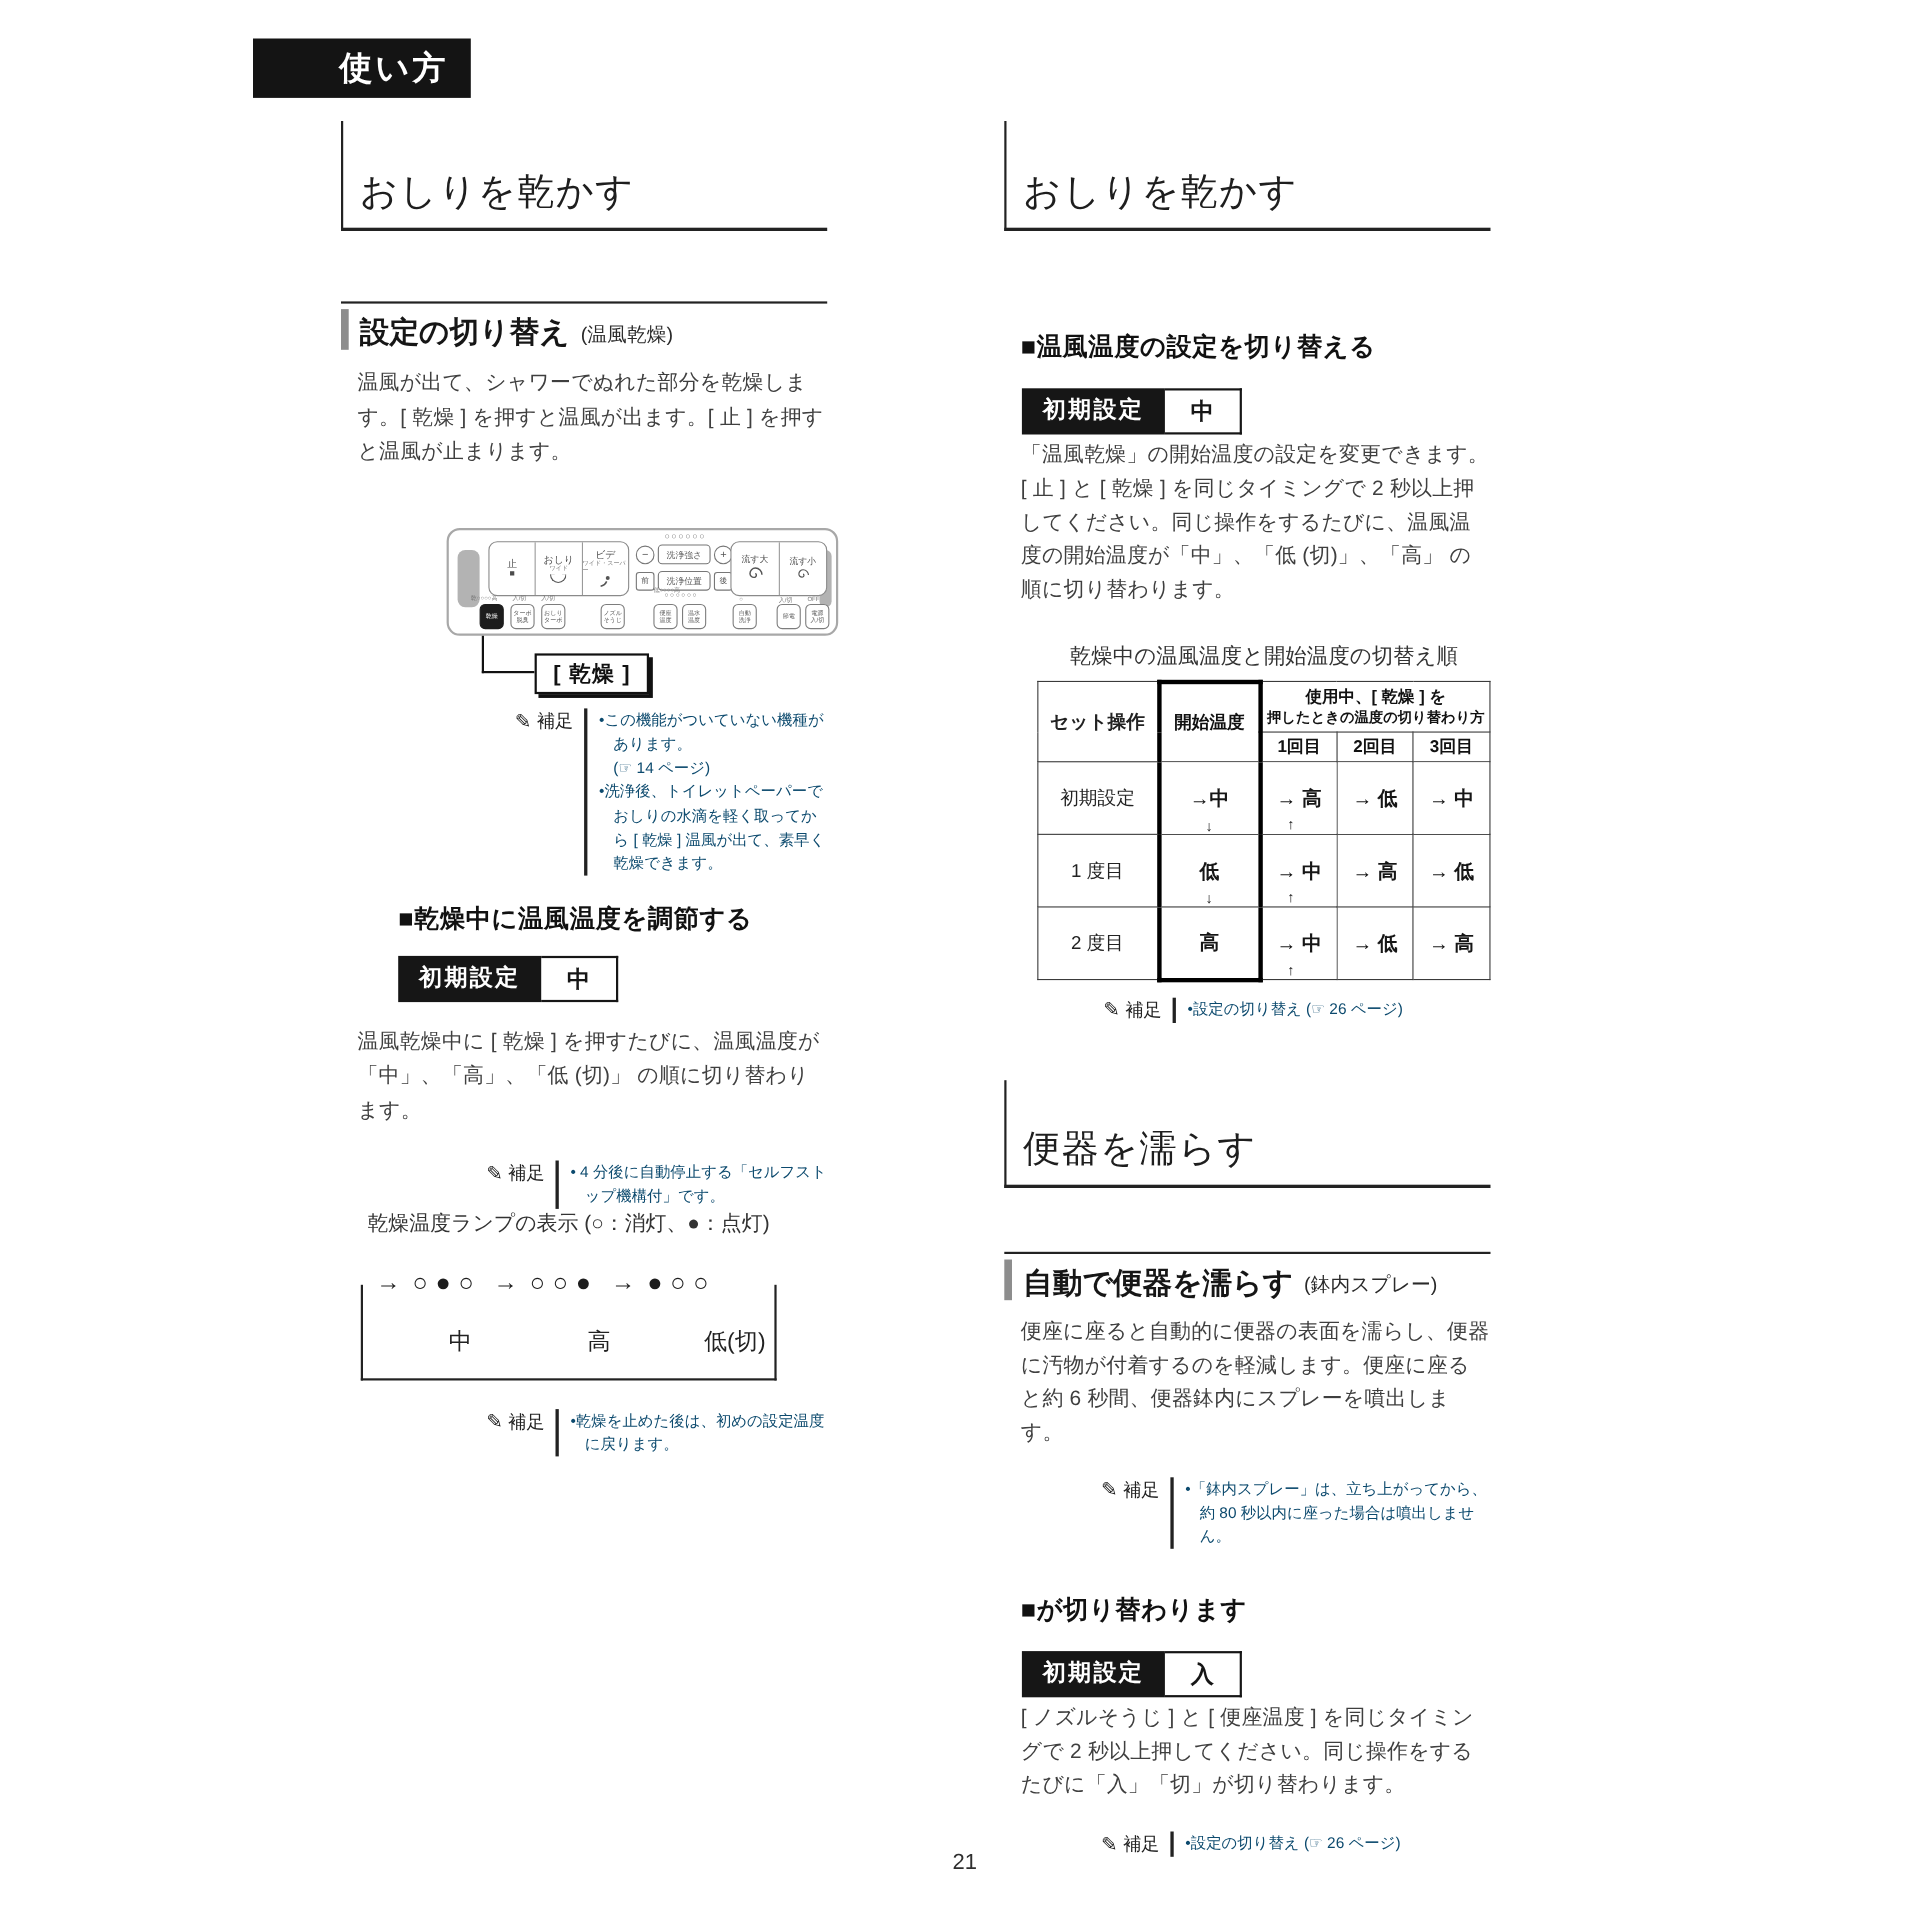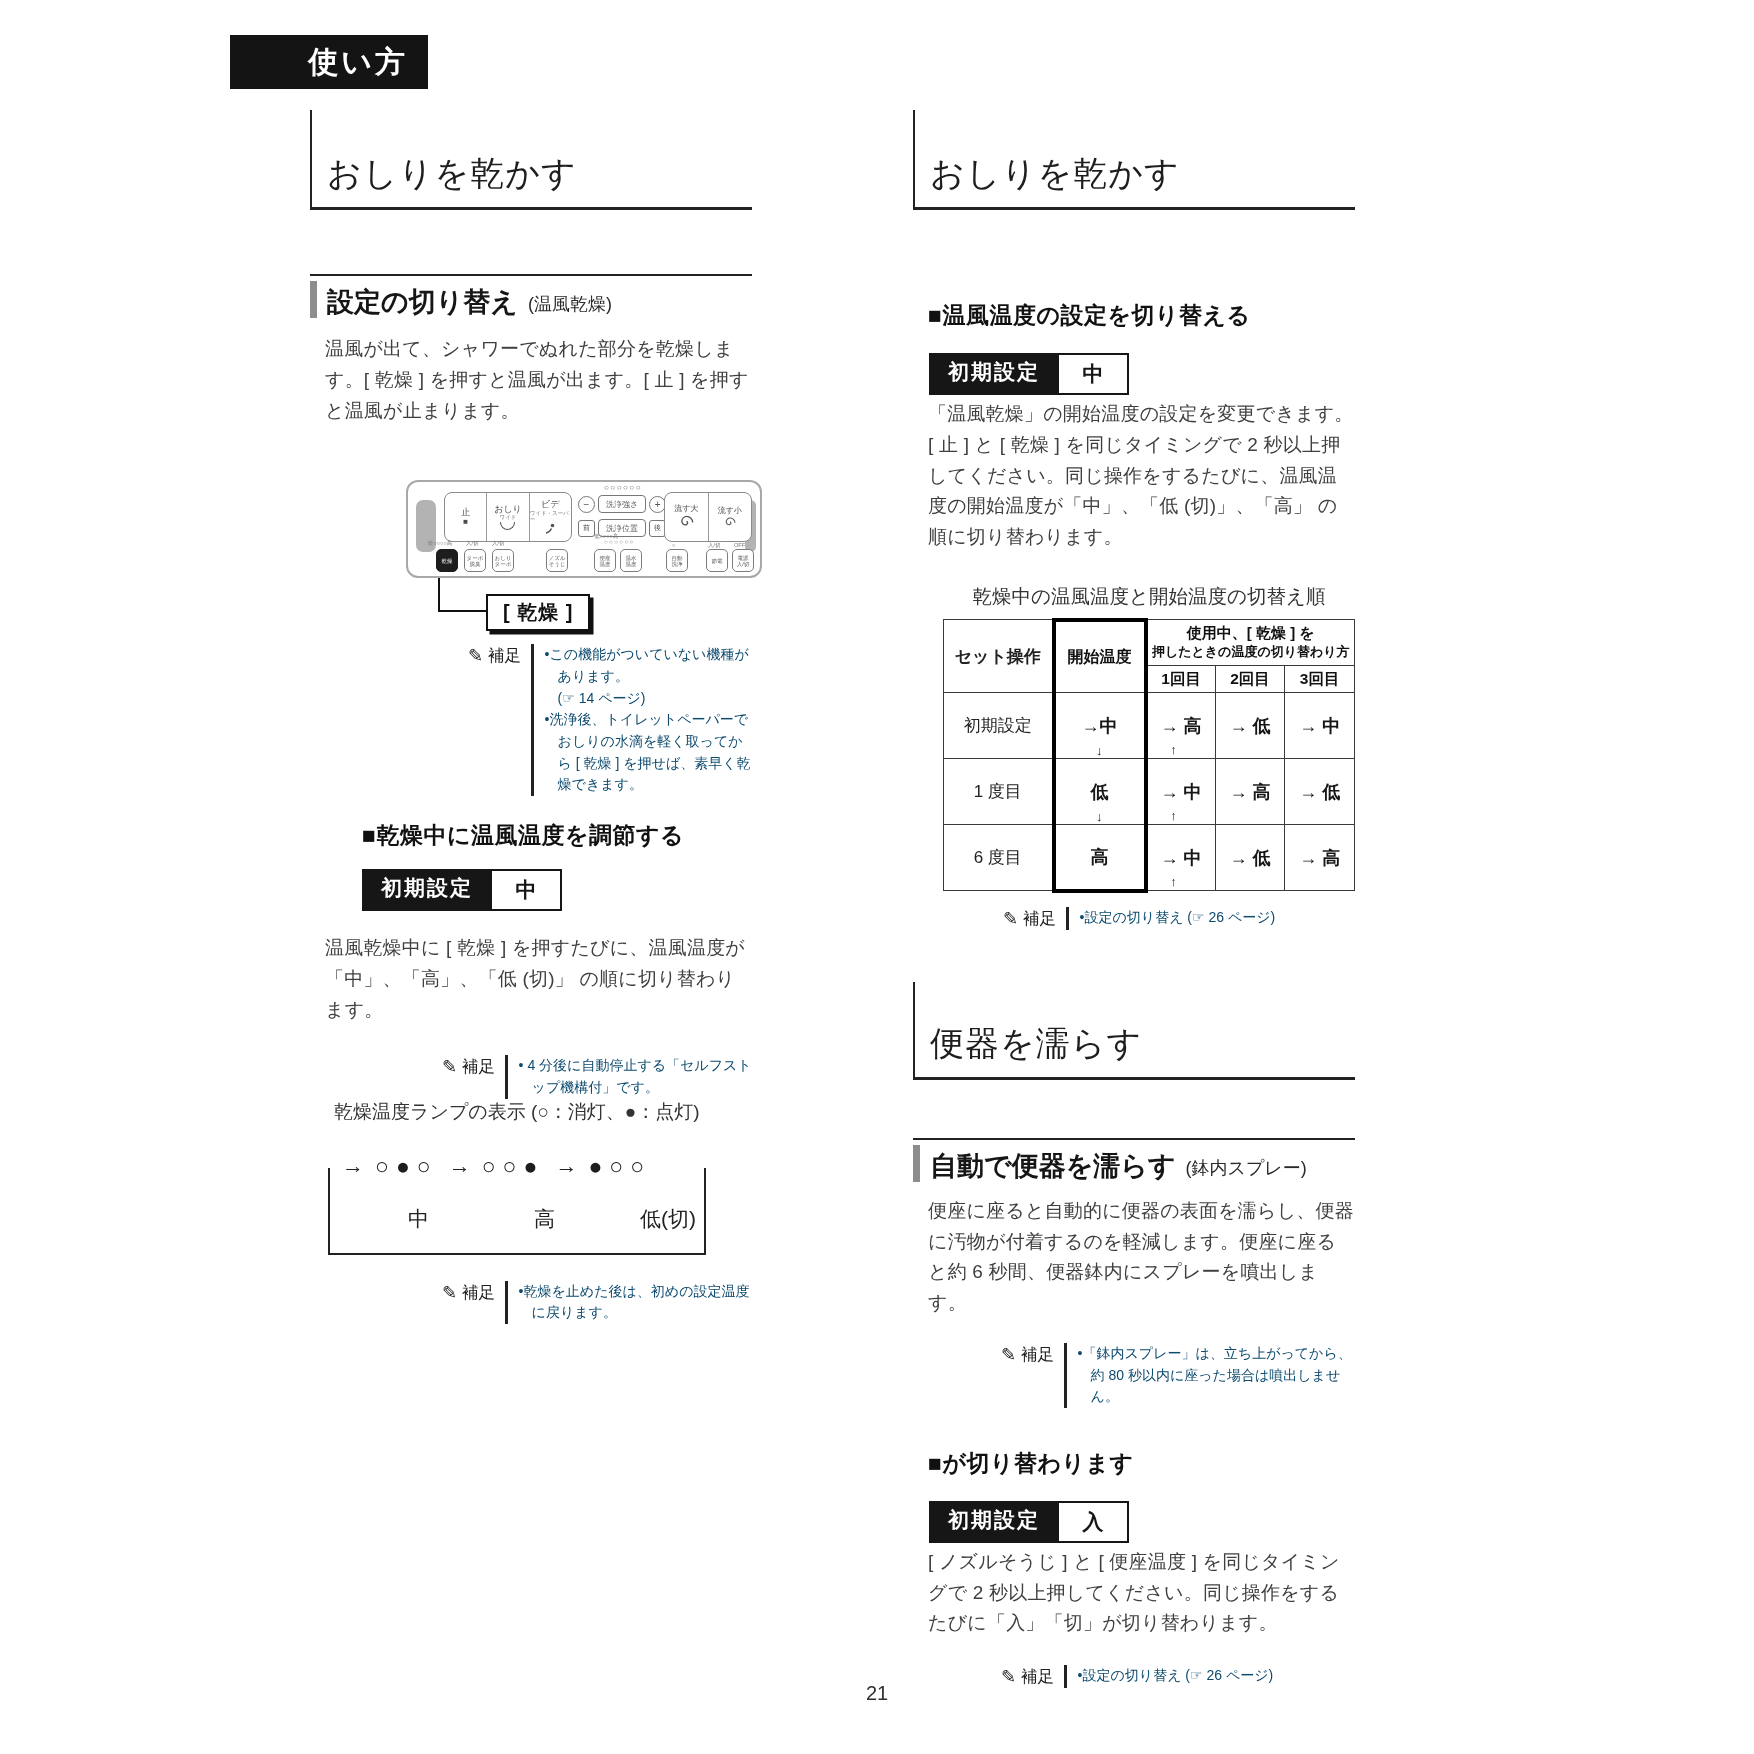--- a/index.html
+++ b/index.html
@@ -264,21 +264,21 @@
 
   <div class="note ml158">
     <div class="note-head">
       <span class="pencil">✎</span>
       <span>補足</span>
     </div>
     <div class="note-bar"></div>
     <div class="note-body" style="width:288px;">
       <div class="b">•この機能がついていない機種があります。</div>
       <div class="p">(☞ 14 ページ)</div>
-      <div class="b">•洗浄後、トイレットペーパーでおしりの水滴を軽く取ってから [ 乾燥 ] を押せば、素早く乾燥できます。</div>
+      <div class="b">•洗浄後、トイレットペーパーでおしりの水滴を軽く取ってから [ 乾燥 ] 温風が出て、素早く乾燥できます。</div>
     </div>
   </div>
 
   <div class="h2 mt24 ml52">■乾燥中に温風温度を調節する</div>
 
   <div class="badge mt18 ml52">
     <span class="lbl">初期設定</span>
     <span class="val">中</span>
   </div>
 
@@ -370,21 +370,21 @@
       <td class="row-op">1 度目</td>
       <td class="c-startcell thick">
         <span>低</span>
         <span class="sdown">↓</span>
       </td>
       <td class="vc"><span>→ 中</span><span class="lup">↑</span></td>
       <td class="vc"><span>→ 高</span></td>
       <td class="vc"><span>→ 低</span></td>
     </tr>
     <tr class="brow">
-      <td class="row-op">6 度目</td>
+      <td class="row-op">2 度目</td>
       <td class="c-startcell thick t-bot">
         <span>高</span>
         <span class="sdown"></span>
       </td>
       <td class="vc"><span>→ 中</span><span class="lup">↑</span></td>
       <td class="vc"><span>→ 低</span></td>
       <td class="vc"><span>→ 高</span></td>
     </tr>
   </tbody>
     </table>

